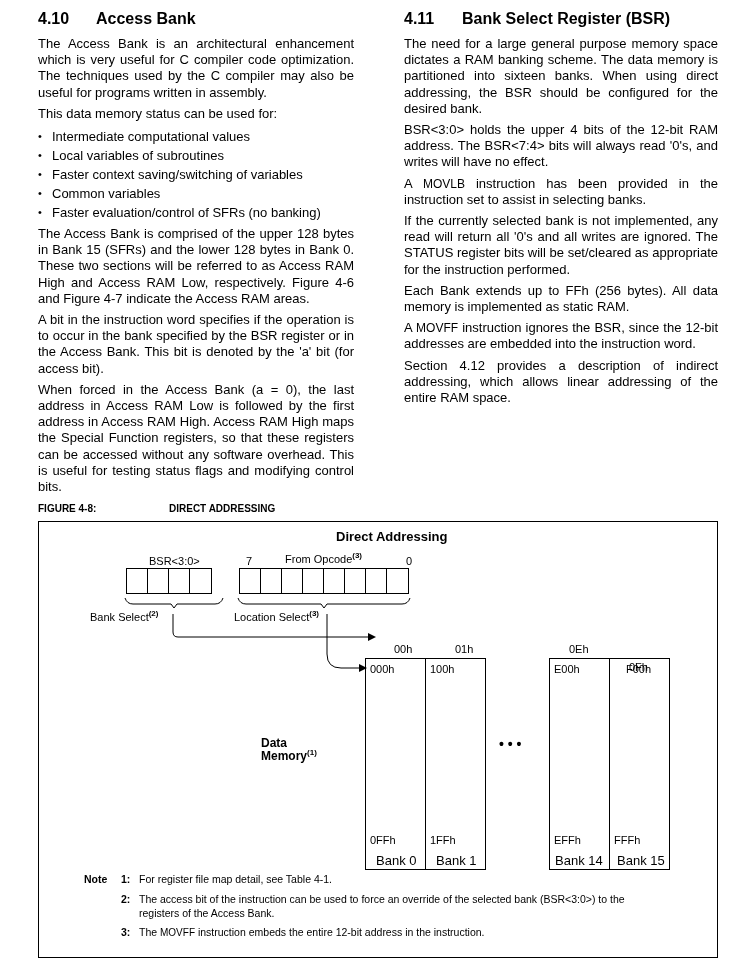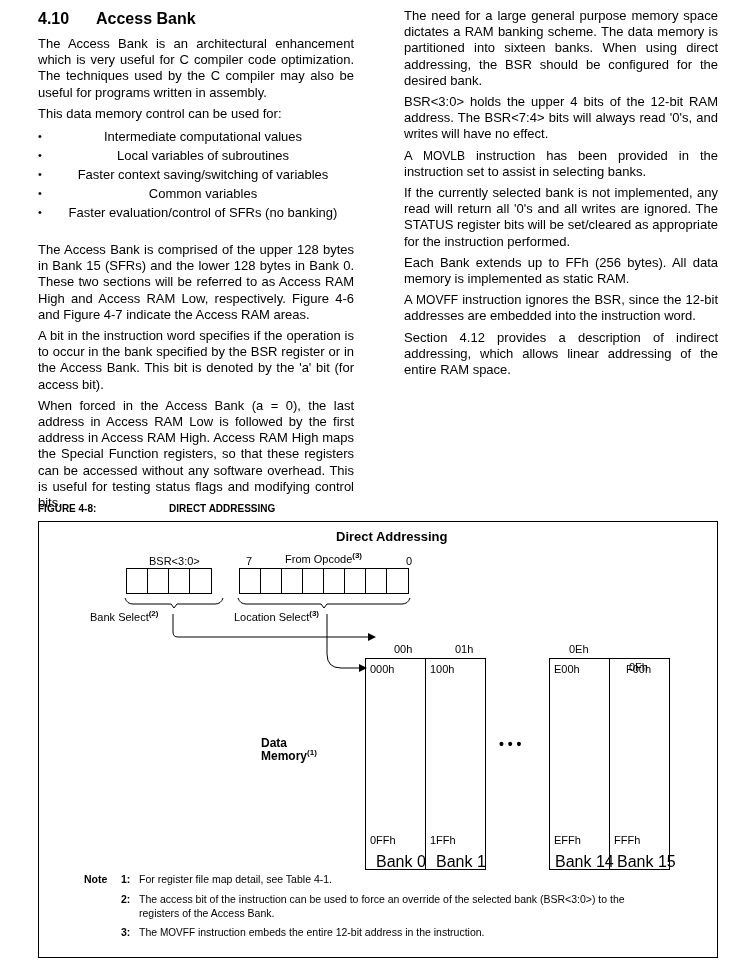--- a/index.html
+++ b/index.html
@@ -4,66 +4,69 @@
 <style>
   html, body { margin: 0; padding: 0; background: #ffffff; }
   body { width: 738px; height: 972px; position: relative; overflow: hidden;
          font-family: "Liberation Sans", sans-serif; color: #000; }
   .col { position: absolute; top: 8px; width: 316px; }
   .col.left { left: 38px; }
   .col.right { left: 404px; width: 314px; }
   h2 { margin: 0 0 6px 0; font-size: 16px; font-weight: bold; line-height: 22px; }
   h2 .num { display: inline-block; width: 58px; }
   p { margin: 0 0 5px 0; font-size: 13px; line-height: 16.2px; text-align: justify; }
-  ul { margin: 0 0 20px 0; padding: 0; list-style: none; text-align: center; }
+  ul { margin: 0 0 4px 0; padding: 0; list-style: none; }
   ul li { font-size: 13px; line-height: 19px; padding-left: 14px; position: relative; }
   ul li::before { content: "\2022"; position: absolute; left: 0; font-size: 11px; }
   .mono { font-family: Liberation Sans, sans-serif; font-size: 12px; }
 
   .fig-title { position: absolute; left: 38px; top: 503px; font-size: 10px; font-weight: bold; }
   .fig-title .fnum { display: inline-block; width: 131px; }
   .fig-box { position: absolute; left: 38px; top: 521px; width: 680px; height: 437px;
              border: 1.5px solid #000; box-sizing: border-box; }
   .abs { position: absolute; }
   .diag-title { left: 297px; top: 7px; font-size: 13px; font-weight: bold; }
   .lbl { font-size: 11px; }
   .sup { font-size: 8px; font-weight: bold; vertical-align: super; line-height: 0; }
   .reg { display: flex; border: 1px solid #000; height: 24px; }
   .reg .cell { width: 21px; border-right: 1px solid #000; box-sizing: border-box; }
   .reg .cell:last-child { border-right: none; }
   .bank { border: 1px solid #000; box-sizing: border-box; height: 212px; }
   .addr { font-size: 11px; }
-  .banklbl { font-size: 16px; }
+  .banklbl { font-size: 13px; }
   .dm { font-size: 12px; font-weight: bold; line-height: 13px; }
   .notes { left: 45px; top: 350px; font-size: 10.5px; }
   .note-row { position: absolute; white-space: nowrap; }
   .note-n { font-weight: bold; }
 </style>
 </head>
 <body>
 
 <div class="col left">
   <h2>
     <span class="num">4.10</span><span>Access Bank</span>
   </h2>
   <p>The Access Bank is an architectural enhancement which is very useful for C compiler code optimization. The techniques used by the C compiler may also be useful for programs written in assembly.</p>
-  <p>This data memory control can be used for:</p>
+  <p>This data memory status can be used for:</p>
   <ul>
     <li>Intermediate computational values</li>
     <li>Local variables of subroutines</li>
     <li>Faster context saving/switching of variables</li>
     <li>Common variables</li>
     <li>Faster evaluation/control of SFRs (no banking)</li>
   </ul>
   <p>The Access Bank is comprised of the upper 128 bytes in Bank 15 (SFRs) and the lower 128 bytes in Bank 0. These two sections will be referred to as Access RAM High and Access RAM Low, respectively. Figure 4-6 and Figure 4-7 indicate the Access RAM areas.</p>
   <p>A bit in the instruction word specifies if the operation is to occur in the bank specified by the BSR register or in the Access Bank. This bit is denoted by the 'a' bit (for access bit).</p>
   <p>When forced in the Access Bank (a = 0), the last address in Access RAM Low is followed by the first address in Access RAM High. Access RAM High maps the Special Function registers, so that these registers can be accessed without any software overhead. This is useful for testing status flags and modifying control bits.</p>
 </div>
 
 <div class="col right">
+  <h2>
+    <span class="num">4.11</span><span>Bank Select Register (BSR)</span>
+  </h2>
   <p>The need for a large general purpose memory space dictates a RAM banking scheme. The data memory is partitioned into sixteen banks. When using direct addressing, the BSR should be configured for the desired bank.</p>
   <p>BSR&lt;3:0&gt; holds the upper 4 bits of the 12-bit RAM address. The BSR&lt;7:4&gt; bits will always read '0's, and writes will have no effect.</p>
   <p><span>A </span><span class="mono">MOVLB</span><span> instruction has been provided in the instruction set to assist in selecting banks.</span></p>
   <p>If the currently selected bank is not implemented, any read will return all '0's and all writes are ignored. The STATUS register bits will be set/cleared as appropriate for the instruction performed.</p>
   <p>Each Bank extends up to FFh (256 bytes). All data memory is implemented as static RAM.</p>
   <p><span>A </span><span class="mono">MOVFF</span><span> instruction ignores the BSR, since the 12-bit addresses are embedded into the instruction word.</span></p>
   <p>Section 4.12 provides a description of indirect addressing, which allows linear addressing of the entire RAM space.</p>
 </div>
 
 <div class="fig-title">

